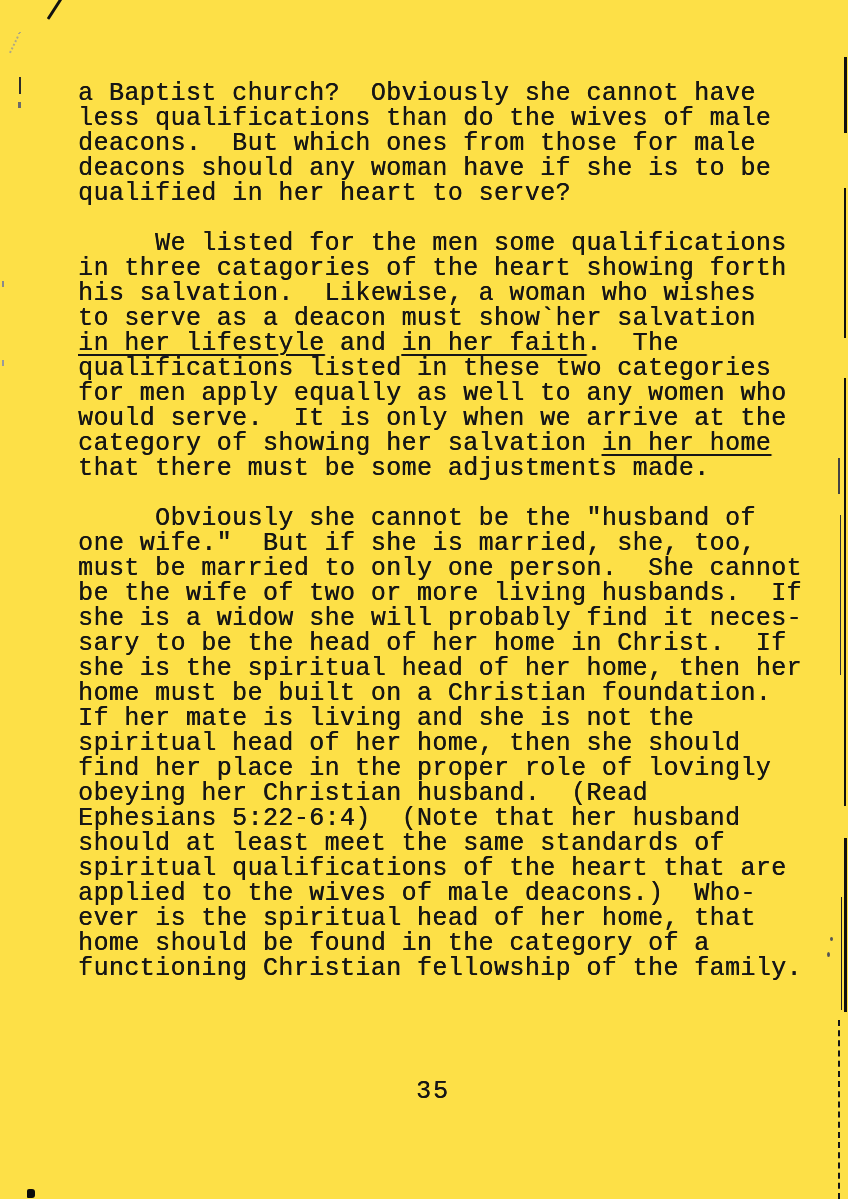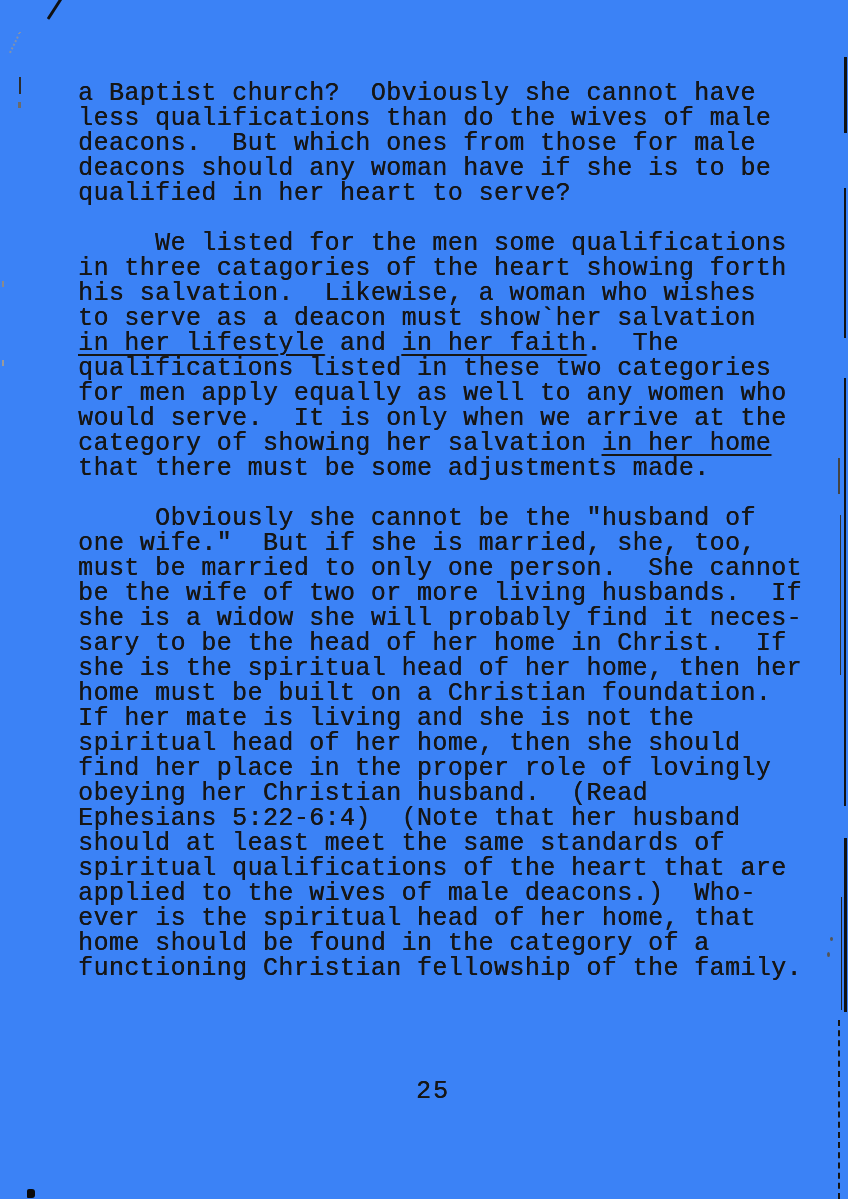--- a/index.html
+++ b/index.html
@@ -10,21 +10,21 @@
     width: 848px;
     height: 1199px;
     background: #ffffff;
     position: relative;
     overflow: hidden;
     font-family: "Liberation Mono", "DejaVu Sans Mono", monospace;
   }
   .page {
     position: absolute;
     inset: 0;
-    background: #3b82f6;
+    background: #fde047;
   }
   .text-block {
     position: absolute;
     left: 78px;
     top: 81px;
     color: #161616;
     font-size: 25px;
     line-height: 25px;
     letter-spacing: 0.4px;
     white-space: pre;
@@ -77,21 +77,21 @@
   .redge-speck-1 { left: 830px; top: 937px; width: 3px; height: 4px; background: #555; border-radius: 50%; }
   .redge-speck-2 { left: 827px; top: 952px; width: 3px; height: 5px; background: #555; border-radius: 50%; }
 </style>
 </head>
 <body>
 
 <div class="page">
 
   <div class="text-block"><div class="paragraph"><div class="line"><span>a Baptist church?  Obviously she cannot have</span></div><div class="line"><span>less qualifications than do the wives of male</span></div><div class="line"><span>deacons.  But which ones from those for male</span></div><div class="line"><span>deacons should any woman have if she is to be</span></div><div class="line"><span>qualified in her heart to serve?</span></div></div><div class="paragraph"><div class="line"><span>     We listed for the men some qualifications</span></div><div class="line"><span>in three catagories of the heart showing forth</span></div><div class="line"><span>his salvation.  Likewise, a woman who wishes</span></div><div class="line"><span>to serve as a deacon must show`her salvation</span></div><div class="line"><span class="u">in her lifestyle</span><span> and </span><span class="u">in her faith</span><span>.  The</span></div><div class="line"><span>qualifications listed in these two categories</span></div><div class="line"><span>for men apply equally as well to any women who</span></div><div class="line"><span>would serve.  It is only when we arrive at the</span></div><div class="line"><span>category of showing her salvation </span><span class="u">in her home</span></div><div class="line"><span>that there must be some adjustments made.</span></div></div><div class="paragraph"><div class="line"><span>     Obviously she cannot be the "husband of</span></div><div class="line"><span>one wife."  But if she is married, she, too,</span></div><div class="line"><span>must be married to only one person.  She cannot</span></div><div class="line"><span>be the wife of two or more living husbands.  If</span></div><div class="line"><span>she is a widow she will probably find it neces-</span></div><div class="line"><span>sary to be the head of her home in Christ.  If</span></div><div class="line"><span>she is the spiritual head of her home, then her</span></div><div class="line"><span>home must be built on a Christian foundation.</span></div><div class="line"><span>If her mate is living and she is not the</span></div><div class="line"><span>spiritual head of her home, then she should</span></div><div class="line"><span>find her place in the proper role of lovingly</span></div><div class="line"><span>obeying her Christian husband.  (Read</span></div><div class="line"><span>Ephesians 5:22-6:4)  (Note that her husband</span></div><div class="line"><span>should at least meet the same standards of</span></div><div class="line"><span>spiritual qualifications of the heart that are</span></div><div class="line"><span>applied to the wives of male deacons.)  Who-</span></div><div class="line"><span>ever is the spiritual head of her home, that</span></div><div class="line"><span>home should be found in the category of a</span></div><div class="line"><span>functioning Christian fellowship of the family.</span></div></div></div>
 
-  <div class="page-number">25</div>
+  <div class="page-number">35</div>
 
   <div class="artifact slash-top"></div>
   <div class="artifact slash-faint"></div>
   <div class="artifact tick-left-1"></div>
   <div class="artifact tick-left-2"></div>
   <div class="artifact speck-left-1"></div>
   <div class="artifact speck-left-2"></div>
   <div class="artifact blob-bottom-left"></div>
   <div class="artifact redge-a"></div>
   <div class="artifact redge-b"></div>

